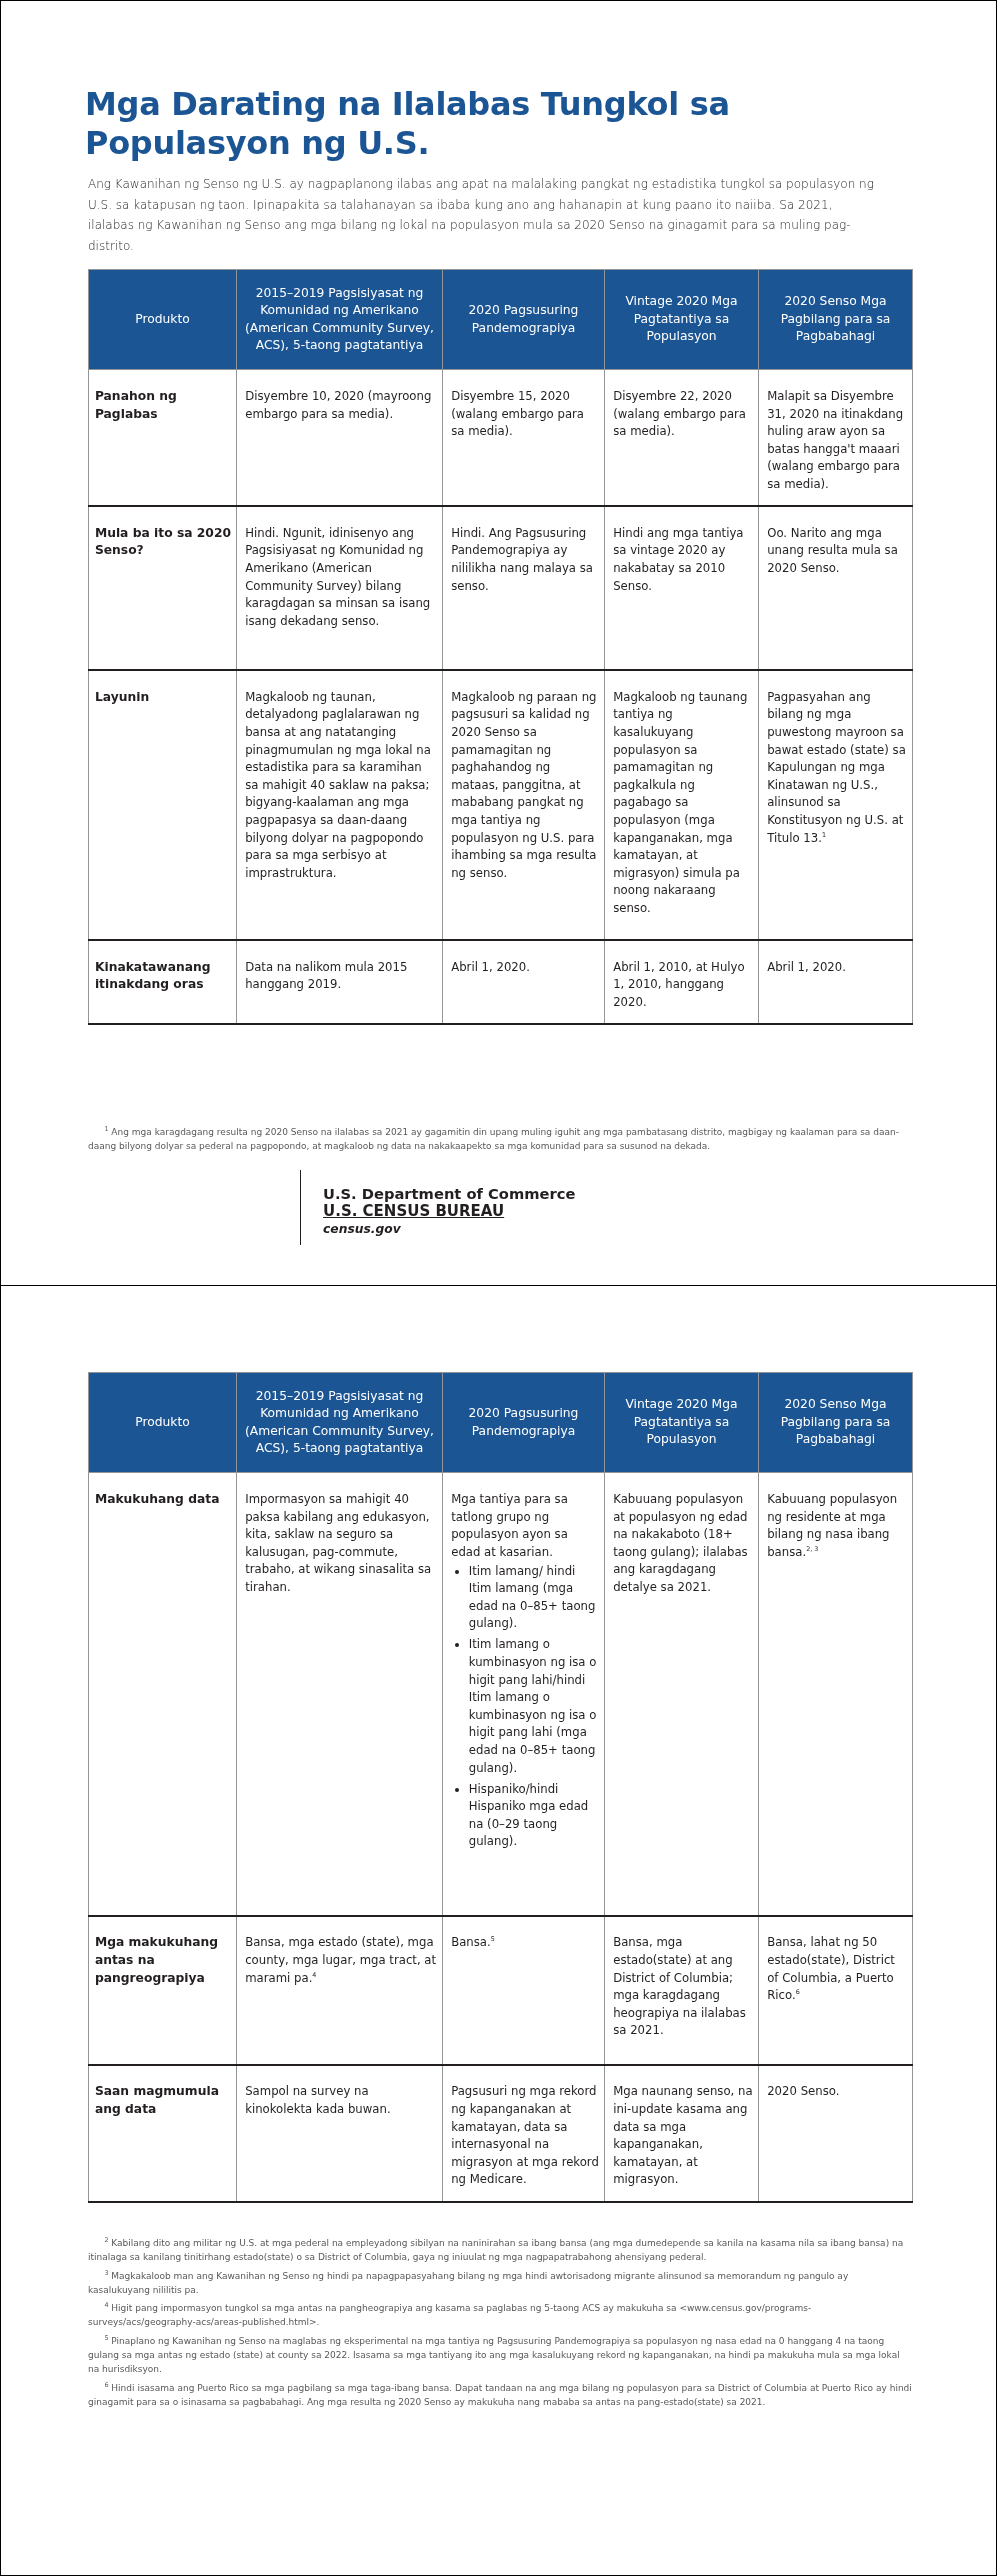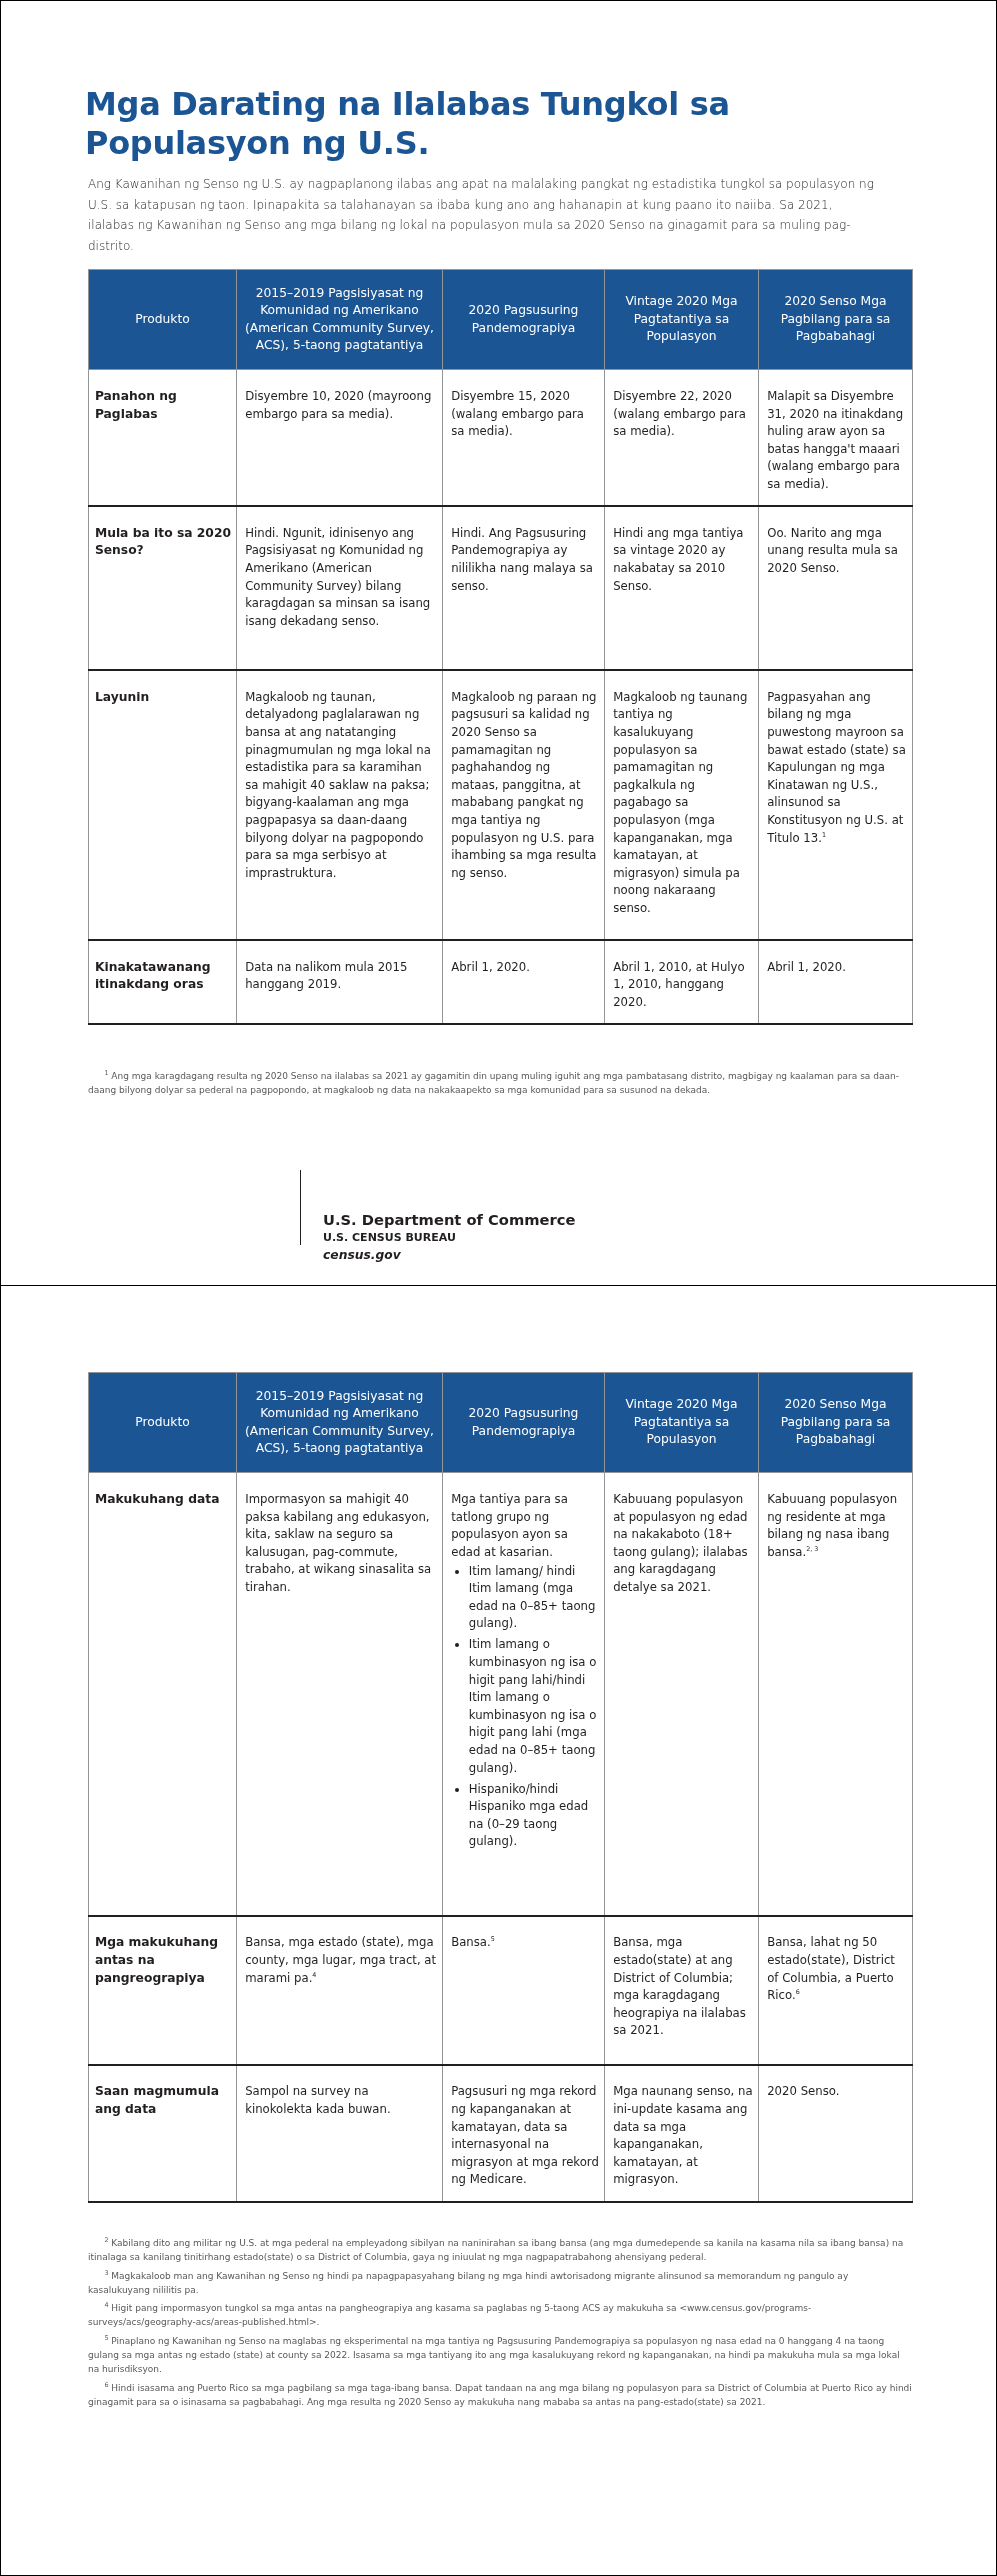--- a/index.html
+++ b/index.html
@@ -28,23 +28,23 @@
   .footnote { position: absolute; left: 87px; width: 824px; margin: 0; font-family: "DejaVu Sans", sans-serif; font-size: 9px; line-height: 14px; color: #58595b; }
   .footnote p { margin: 0 0 4.7px 0; text-indent: 16.4px; }
 
   .logo-row { position: absolute; left: 87px; top: 1149px; height: 76px; width: 528px; }
   .census-logo { position: absolute; left: 0; top: 0; width: 188px; height: 76px; color: #1b5594; }
   .census-logo .us { position: absolute; left: 35px; top: 0; font-family: "Liberation Serif", serif; font-weight: bold; font-size: 19px; line-height: 21px; letter-spacing: -0.3px; }
   .census-logo .census { position: absolute; left: 0; top: 13px; font-family: "DejaVu Sans", sans-serif; font-weight: bold; font-size: 49px; line-height: 49px; letter-spacing: -2.9px; transform: scaleX(0.92); transform-origin: left; }
   .census-logo .bar { position: absolute; left: 1.2px; top: 66px; width: 123px; height: 5.9px; background: #1b5594; border-radius: 2.9px; }
   .census-logo .bureau { position: absolute; left: 130px; top: 59px; font-family: "DejaVu Sans", sans-serif; font-weight: bold; font-size: 14px; line-height: 16.4px; letter-spacing: -0.6px; }
   .divider { position: absolute; left: 212px; top: 20px; width: 0.6px; height: 75px; background: #231f20; }
-  .dept { position: absolute; left: 235px; top: 34px; font-family: "DejaVu Sans", sans-serif; font-weight: bold; color: #231f20; margin-top: 26px; }
+  .dept { position: absolute; left: 235px; top: 34px; font-family: "DejaVu Sans", sans-serif; font-weight: bold; color: #231f20; }
   .dept .d1 { font-size: 14.7px; line-height: 19px; }
-  .dept .d2 { font-size: 11px; line-height: 17.6px; }
+  .dept .d2 { font-size: 15px; line-height: 17.6px; text-decoration: underline; }
   .dept .d3 { font-size: 12.3px; line-height: 17.6px; font-style: italic; }
 </style>
 </head>
 <body>
 
 <div class="page page1">
   <h1 class="title">Mga Darating na Ilalabas Tungkol sa Populasyon ng U.S.</h1>
   <p class="intro">Ang Kawanihan ng Senso ng U.S. ay nagpaplanong ilabas ang apat na malalaking pangkat ng estadistika tungkol sa populasyon ng U.S. sa katapusan ng taon. Ipinapakita sa talahanayan sa ibaba kung ano ang hahanapin at kung paano ito naiiba. Sa 2021, ilalabas ng Kawanihan ng Senso ang mga bilang ng lokal na populasyon mula sa 2020 Senso na ginagamit para sa muling pag-distrito.</p>
 
   <table class="grid" style="top:268px;">
@@ -89,21 +89,21 @@
       <tr style="height:76px;">
         <td class="rowhead">Kinakatawanang itinakdang oras</td>
         <td>Data na nalikom mula 2015 hanggang 2019.</td>
         <td>Abril 1, 2020.</td>
         <td>Abril 1, 2010, at Hulyo 1, 2010, hanggang 2020.</td>
         <td>Abril 1, 2020.</td>
       </tr>
     </tbody>
   </table>
 
-  <div class="footnote" style="top:1068px;">
+  <div class="footnote" style="top:1124px;">
     <p><sup>1</sup> <span>Ang mga karagdagang resulta ng 2020 Senso na ilalabas sa 2021 ay gagamitin din upang muling iguhit ang mga pambatasang distrito, magbigay ng kaalaman para sa daan-daang bilyong dolyar sa pederal na pagpopondo, at magkaloob ng data na nakakaapekto sa mga komunidad para sa susunod na dekada.</span></p>
   </div>
 
   <div class="logo-row">
     <div class="divider"></div>
     <div class="dept">
       <div class="d1">U.S. Department of Commerce</div>
       <div class="d2">U.S. CENSUS BUREAU</div>
       <div class="d3">census.gov</div>
     </div>

